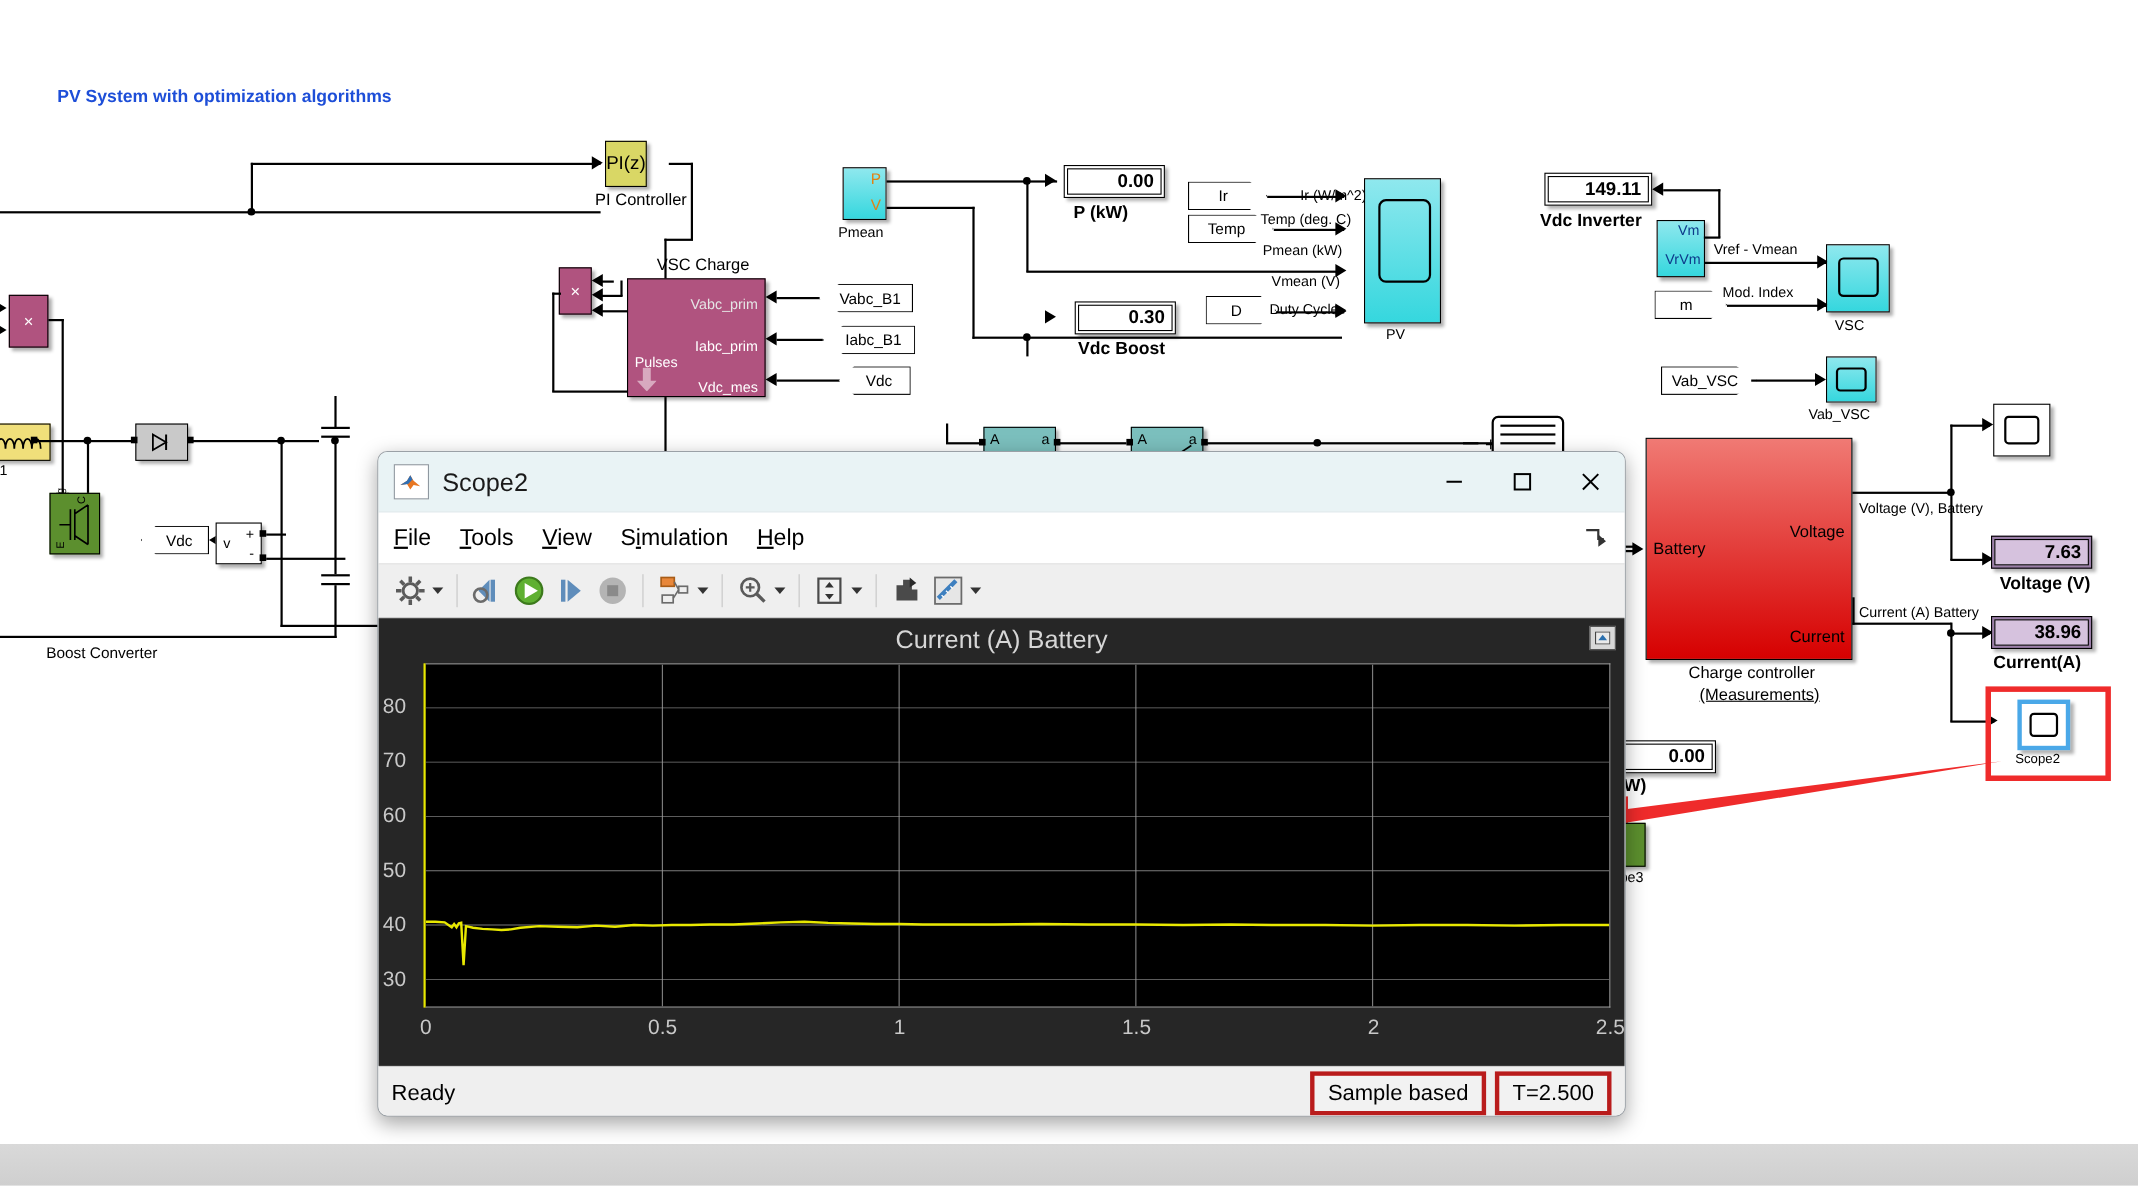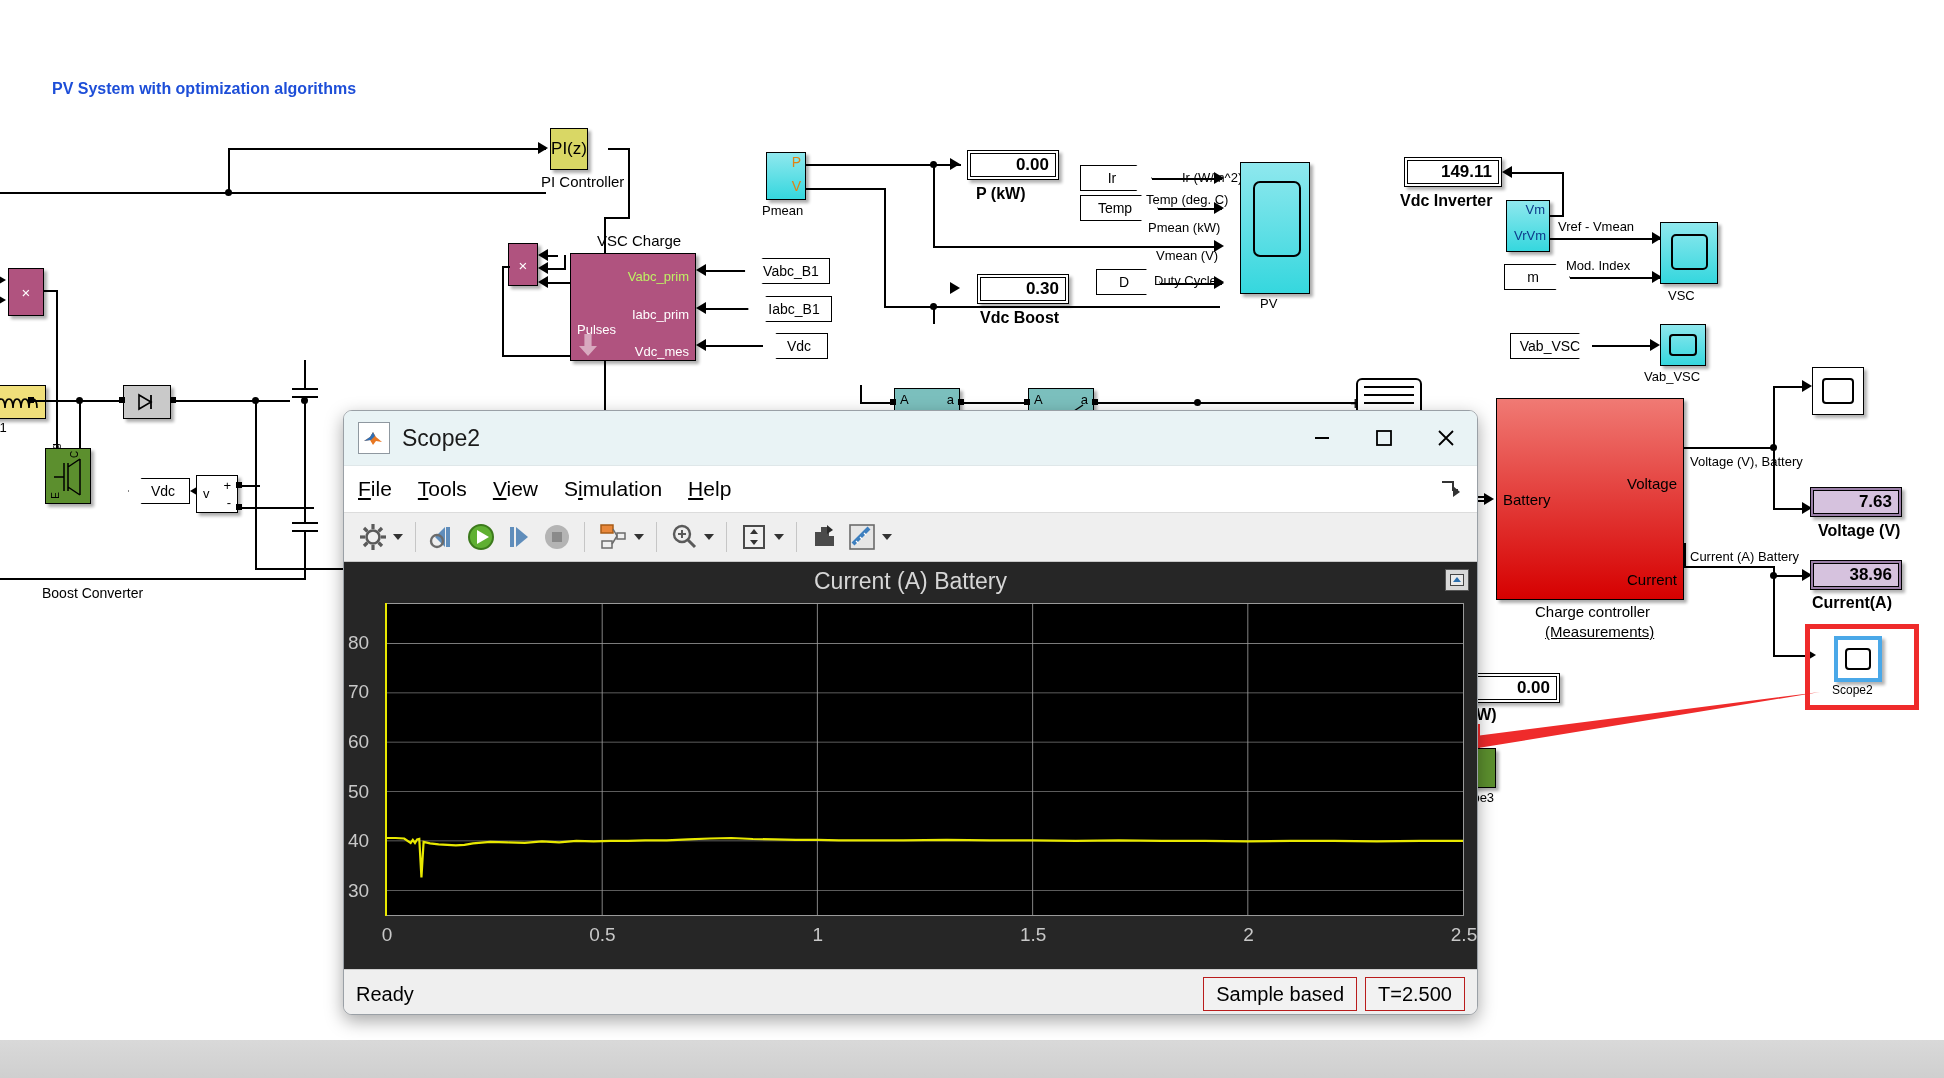--- a/index.html
+++ b/index.html
@@ -90,21 +90,21 @@
     color:#d6d6d6;font-size:23px;}
   #plot-canvas{position:absolute;left:43px;top:41px;right:13px;bottom:53px;background:#000;
     border:1px solid #9a9a9a;border-left:none;}
   #yaxis-line{position:absolute;left:41px;top:41px;width:3px;bottom:53px;background:#e8e800;}
   .ytick{position:absolute;right:0;transform:translateY(-50%);color:#c8c8c8;font-size:19px;}
   .xtick{position:absolute;transform:translateX(-50%);color:#c8c8c8;font-size:19px;}
   #maximize-axes{position:absolute;right:8px;top:7px;width:22px;height:20px;
     background:#d8d8d8;border:1px solid #555;display:flex;align-items:center;justify-content:center;}
   #scope-statusbar{height:48px;background:#efefef;display:flex;align-items:center;
     padding-left:12px;font-size:20px;color:#000;border-top:1px solid #cfcfcf;}
-  .status-pane{border:1px solid #b91c1c;background:#f2f2f2;height:32px;display:flex;
+  .status-pane{border:4px solid #b91c1c;background:#f2f2f2;height:32px;display:flex;
     align-items:center;padding:0 12px;margin-left:8px;font-size:20px;}
   #status-text{flex:1;}
   
   #annot-box{position:absolute;border:5px solid #ef2b2b;background:transparent;}
   #annot-arrow{position:absolute;pointer-events:none;}
 </style>
 </head>
 <body>
 
 <div id="canvas">
@@ -137,21 +137,21 @@
   <div class="wire wh" style="left:546px;top:268px;width:20px;"></div>
   <div class="wire wv" style="left:564px;top:255px;height:14px;"></div>
   <div class="wire wh" style="left:546px;top:282px;width:58px;"></div>
   <div class="wire wv" style="left:502px;top:266px;height:90px;"></div>
   <div class="wire wh" style="left:502px;top:266px;width:8px;"></div>
   <div class="wire wh" style="left:502px;top:355px;width:68px;"></div>
 
   <div class="lbl" style="left:597px;top:232px;">VSC Charge</div>
   <div class="blk blk-mag" style="left:570px;top:253px;width:126px;height:108px;">
     <div style="position:absolute;left:6px;top:68px;font-size:13px;color:#fff;">Pulses</div>
-    <div style="position:absolute;right:6px;top:15px;font-size:13px;color:#bef264;">Vabc_prim</div>
+    <div style="position:absolute;right:6px;top:15px;font-size:13px;color:#e5e5e5;">Vabc_prim</div>
     <div style="position:absolute;right:6px;top:53px;font-size:13px;color:#fff;">Iabc_prim</div>
     <div style="position:absolute;right:6px;top:90px;font-size:13px;color:#fff;">Vdc_mes</div>
     <div style="position:absolute;left:8px;bottom:4px;width:18px;height:22px;opacity:.5;
          background:#fff;clip-path:polygon(30% 0,70% 0,70% 55%,100% 55%,50% 100%,0 55%,30% 55%);"></div>
   </div>
   <div class="arrow-l" style="left:696px;top:264px;"></div>
   <div class="arrow-l" style="left:696px;top:302px;"></div>
   <div class="arrow-l" style="left:696px;top:339px;"></div>
   <div class="wire wh" style="left:706px;top:270px;width:40px;"></div>
   <div class="wire wh" style="left:706px;top:308px;width:42px;"></div>

